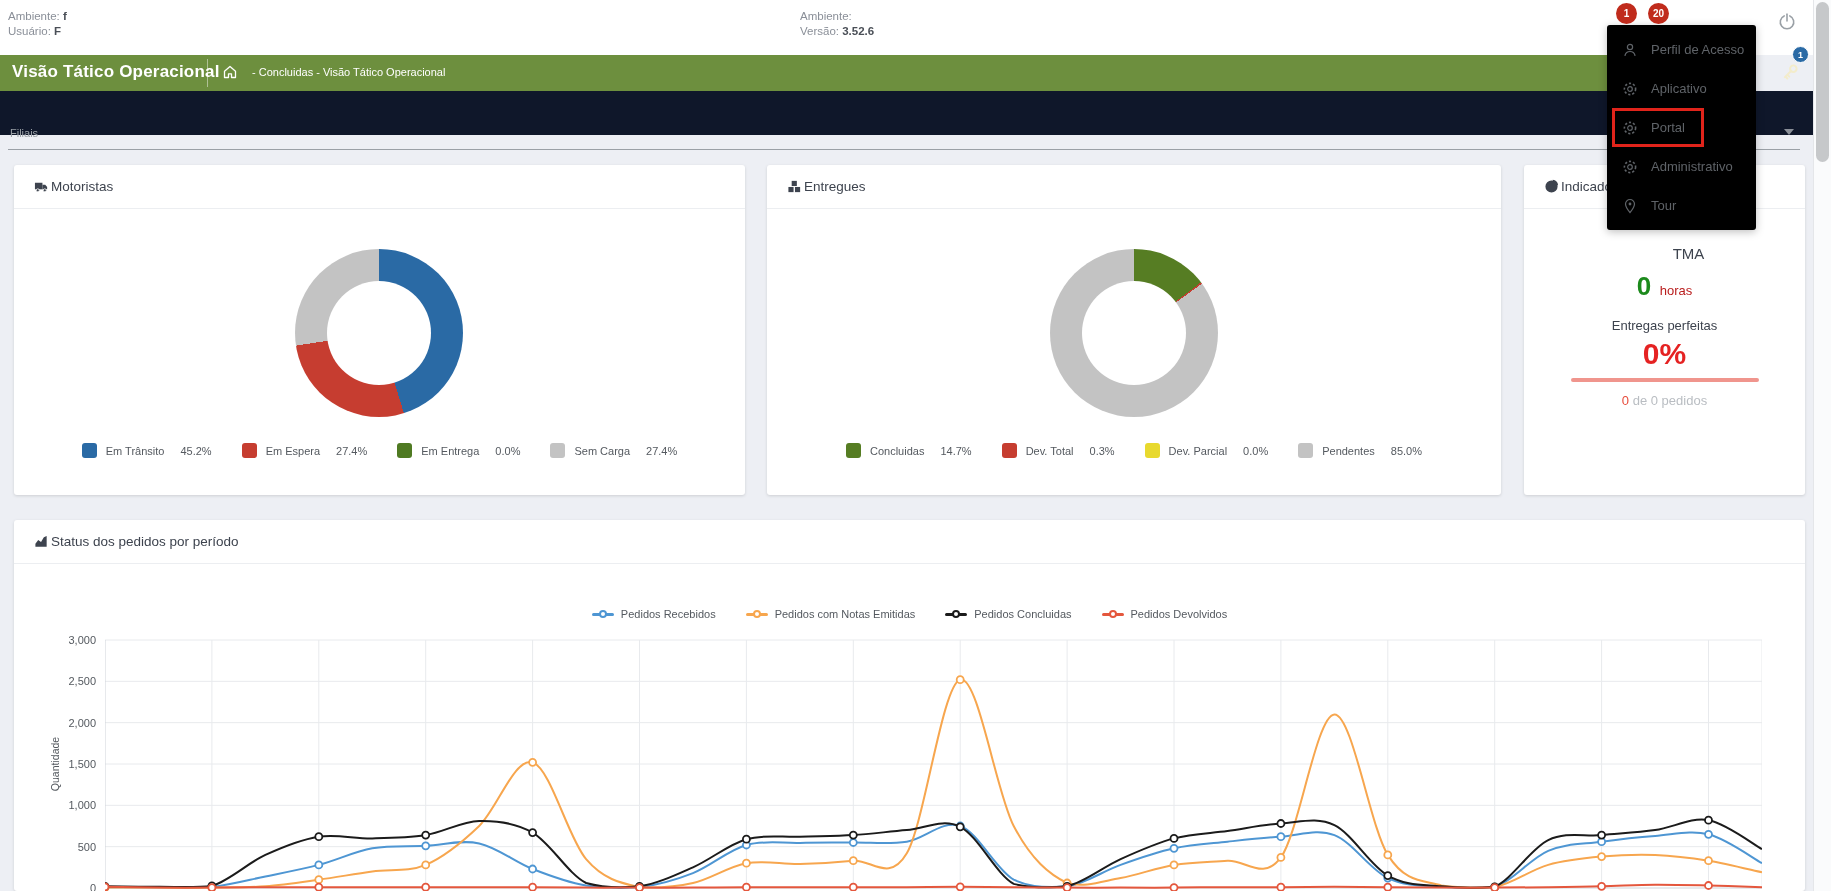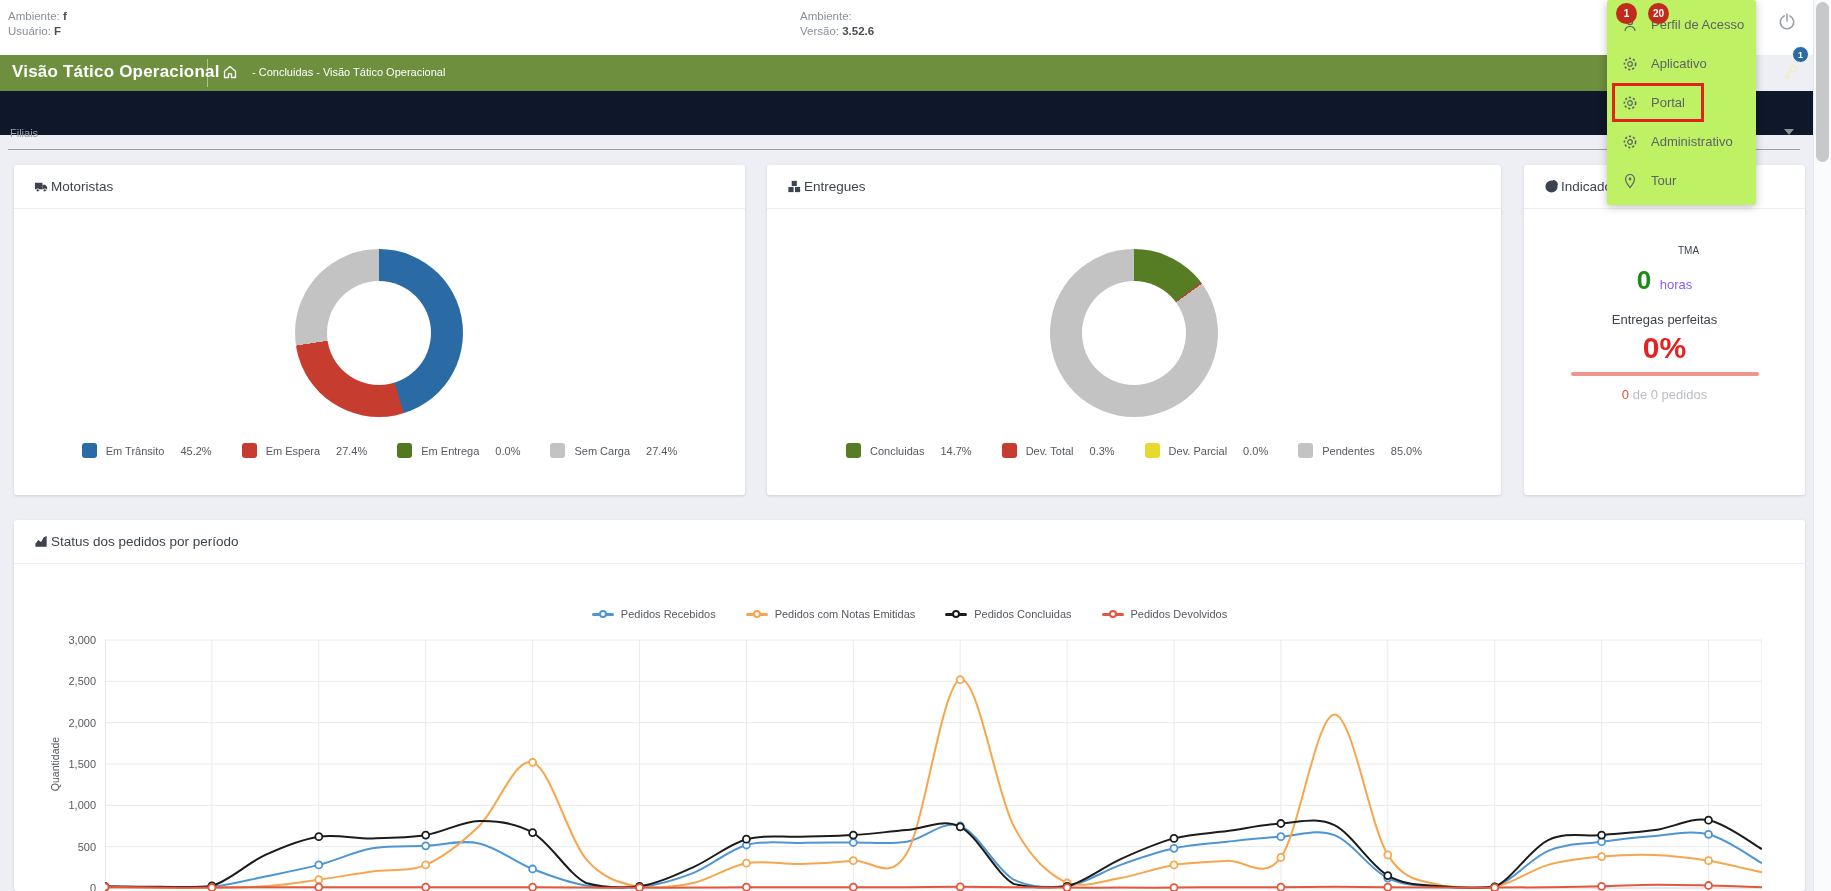--- a/index.html
+++ b/index.html
@@ -53,43 +53,43 @@
   .card-moto .donut { left:281px; top:84px; }
   .card-entr .donut { left:283px; top:84px; }
 
   .dlegend { position:absolute; left:0; top:278px; width:100%; display:flex; justify-content:center; gap:30px; }
   .dlegend-item { display:flex; align-items:center; font-size:11px; color:#54595f; }
   .dlegend-item .sw { width:15px; height:15px; border-radius:3px; margin-right:9px; }
   .dlegend-item .pct { margin-left:16px; }
 
   
   .ind-body { text-align:center; padding-top:36px; }
-  .ind-tma-label { font-size:10px; color:#3d434e;padding-left:48px; }
+  .ind-tma-label { font-size:15px; color:#3d434e;padding-left:48px; }
   .ind-tma-value { margin-top:9px; font-size:26px; font-weight:bold; color:#1c8a1c; display:inline-block; }
-  .ind-tma-unit { font-size:13px; color:#8b5cf6; margin-left:4px; }
+  .ind-tma-unit { font-size:13px; color:#b91c1c; margin-left:4px; }
   .ind-perf-label { margin-top:16px; font-size:13px; color:#3d434e; }
   .ind-perf-value { margin-top:4px; font-size:30px; font-weight:bold; color:#e52222; }
   .ind-bar { margin:7px auto 0; width:188px; height:4px; border-radius:2px; background:#f0958d; }
   .ind-orders { margin-top:11px; font-size:13px; color:#b9bdc2; }
   .ind-orders .ov { color:#e74c3c; }
 
   
   .chart-legend { position:absolute; left:0; top:88px; width:100%; display:flex; justify-content:center; gap:30px; }
   .cl-item { display:flex; align-items:center; gap:7px; font-size:11px; color:#54595f; }
   .cl-marker { position:relative; width:22px; height:10px; }
   .cl-marker .ln { position:absolute; left:0; top:4px; width:22px; height:2.5px; border-radius:2px; }
   .cl-marker .dot { position:absolute; left:7px; top:1px; width:8px; height:8px; border-radius:50%;
     background:#fff; border:2px solid; }
   .ytick { position:absolute; width:58px; text-align:right; font-size:11px; color:#54595f; }
   .ylabel { position:absolute; left:14px; top:238px; font-size:10.5px; color:#54595f;
     transform:rotate(-90deg); transform-origin:center; }
   #chart-svg { position:absolute; left:91px; top:112px; }
 
   
-  .menu { position:absolute; left:1607px; top:0; width:149px; height:205px; background:#bef264;
+  .menu { position:absolute; left:1607px; top:25px; width:149px; height:205px; background:#000000;
     border-radius:3px; box-shadow:0 2px 8px rgba(0,0,0,.25); z-index:50; padding-top:5px; }
   .menu-item { position:relative; height:39px; display:flex; align-items:center; padding-left:15px;
     gap:13px; font-size:13px; color:#5f6368; cursor:pointer; }
   .menu-item .mic { width:16px; height:16px; color:#5f6368; display:inline-flex; }
   .hlbox { position:absolute; left:5px; top:0; width:92px; height:39px; border:3px solid #e0241b; }
 
   
   .scrollbar { position:absolute; left:1813px; top:0; width:18px; height:891px; background:#fafbfc;
     border-left:1px solid #e4e6e9; z-index:70; }
   .scroll-thumb { position:absolute; left:2px; top:2px; width:13px; height:160px; background:#c6c8ca; border-radius:7px; }

